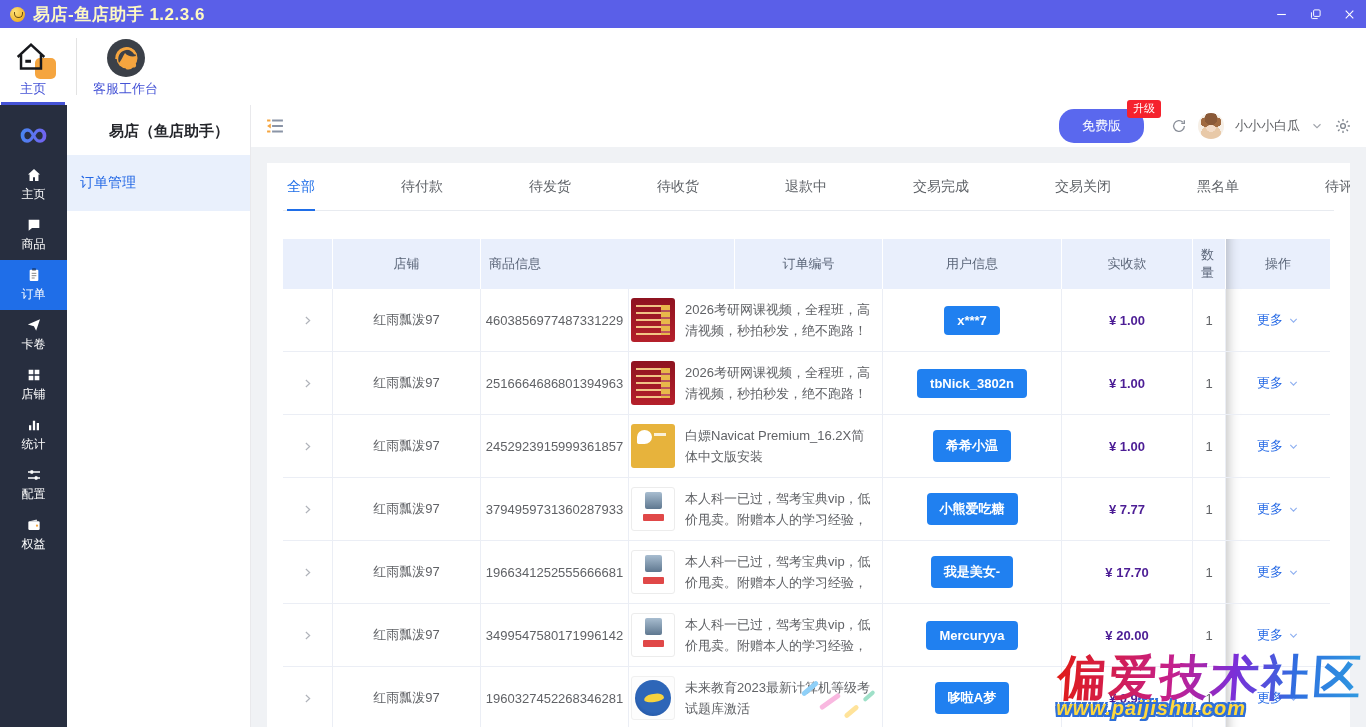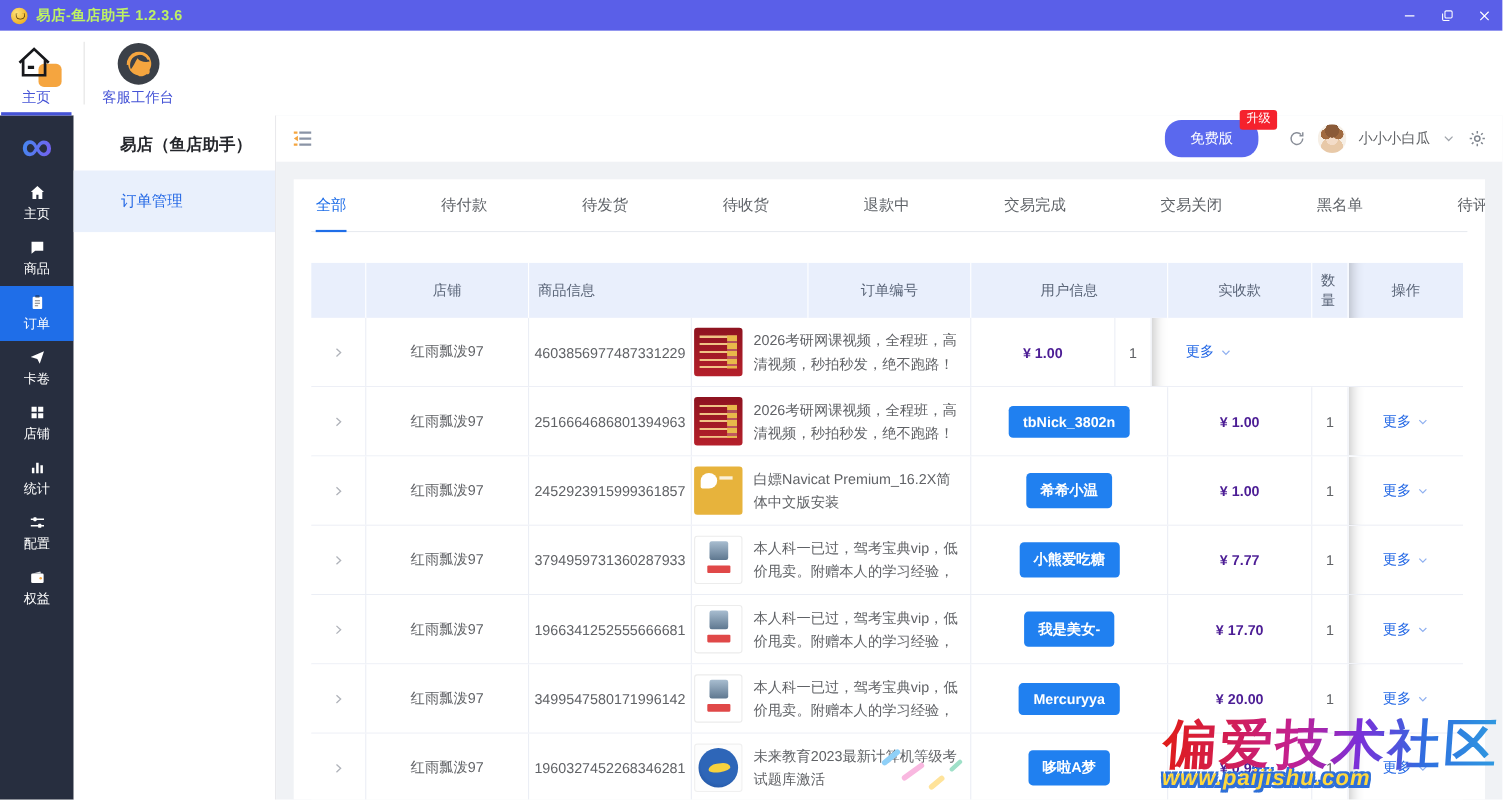--- a/index.html
+++ b/index.html
@@ -4,21 +4,21 @@
 <style>
   * { margin:0; padding:0; box-sizing:border-box; }
   html,body { width:1366px; height:727px; overflow:hidden; }
   body { font-family:"Liberation Sans","DejaVu Sans",sans-serif; background:#fff; position:relative; font-size:13px; color:#606266; }
   svg { display:block; }
 
   
   .titlebar { height:28px; background:#5a5fe8; display:flex; align-items:center; padding:0 0 0 10px; gap:8px; }
   .app-icon { width:15px; height:15px; border-radius:50%; background:radial-gradient(circle at 35% 32%, #ffe27a, #f0b429 70%); position:relative; flex:none; }
   .app-icon::after { content:""; position:absolute; left:4px; top:5px; width:7px; height:5px; border-radius:0 0 6px 6px; border:1.4px solid #6b4d14; border-top:none; }
-  .titlebar .title { color:#bef264; font-size:13px; font-weight:bold; letter-spacing:.5px; }
+  .titlebar .title { color:#fef9c3; font-size:17px; font-weight:bold; letter-spacing:.5px; }
   .win-controls { margin-left:auto; display:flex; height:100%; }
   .win-btn { width:34px; height:100%; display:flex; align-items:center; justify-content:center; cursor:pointer; }
   .win-btn svg { width:13px; height:13px; }
 
   
   .toolbar { height:77px; background:#fff; display:flex; align-items:stretch; }
   .tb-item { min-width:66px; display:flex; flex-direction:column; align-items:center; justify-content:flex-end; padding:6px 6px 7px; position:relative; cursor:pointer; }
   .tb-item .tb-label { font-size:13px; color:#4553d6; margin-top:2px; }
   .tb-item.active::after { content:""; position:absolute; left:1px; right:1px; bottom:0; height:3px; background:#4553d6; }
   .tb-divider { width:1px; background:#e3e3e3; margin:10px 10px; }
@@ -36,21 +36,21 @@
   .logo { height:55px; display:flex; align-items:center; justify-content:center; }
   .logo span { font-size:40px; line-height:36px; font-weight:bold; background:linear-gradient(100deg,#3f8df0,#7a5cf0); -webkit-background-clip:text; background-clip:text; color:transparent; }
   .side-item { height:50px; display:flex; flex-direction:column; align-items:center; justify-content:center; gap:3px; color:#fff; cursor:pointer; }
   .side-item.active { background:#1f6ee8; }
   .side-icon svg { width:16px; height:16px; fill:#fff; }
   .side-label { font-size:12px; }
 
   
   .submenu { width:184px; flex:none; background:#fff; border-right:1px solid #e9e9ec; }
   .submenu-title { padding:17px 0 0 42px; font-size:15px; color:#24262b; font-weight:600; height:50px; }
-  .submenu-item { height:56px; display:flex; align-items:center; padding-left:43px; font-size:14px; color:#303133; cursor:pointer; }
+  .submenu-item { height:56px; display:flex; align-items:center; padding-left:13px; font-size:14px; color:#303133; cursor:pointer; }
   .submenu-item.active { background:#e9f0fc; color:#2468e5; }
 
   
   .main { flex:1; min-width:0; display:flex; flex-direction:column; background:#f0f2f5; }
   .main-header { height:42px; background:#fff; display:flex; align-items:center; padding:0 14px 0 14px; }
   .fold-icon { width:20px; height:20px; cursor:pointer; }
   .header-right { margin-left:auto; display:flex; align-items:center; gap:11px; }
   .plan-wrap { position:relative; margin-right:16px; }
   .plan-btn { background:#5a68ee; color:#fff; font-size:13px; border:none; border-radius:15px; padding:8px 23px; cursor:pointer; font-family:inherit; }
   .upgrade-badge { position:absolute; top:-9px; right:-17px; background:#f5222d; color:#fff; font-size:11px; line-height:1; padding:3px 6px 4px; border-radius:3px; cursor:pointer; }
@@ -382,20 +382,23 @@
                     <path d="M9 5.5l7 6.5-7 6.5"></path>
                   </svg>
                 </span>
               </div>
               <div class="td c-store">红雨瓢泼97</div>
               <div class="td c-order">4603856977487331229</div>
               <div class="td c-product">
                 <span class="thumb thumb-course"></span>
                 <span class="p-title">2026考研网课视频，全程班，高清视频，秒拍秒发，绝不跑路！</span>
               </div>
+              <div class="td c-user">
+                <button class="user-badge">x***7</button>
+              </div>
               <div class="td c-amount">
                 <span class="amount">¥ 1.00</span>
               </div>
               <div class="td c-qty">1</div>
               <div class="td c-action">
                 <span class="more-link">
                   <span>更多</span>
                   <svg viewBox="0 0 24 24" fill="none" stroke-width="2.4">
                     <path d="M5 8.5l7 7 7-7"></path>
                   </svg>

